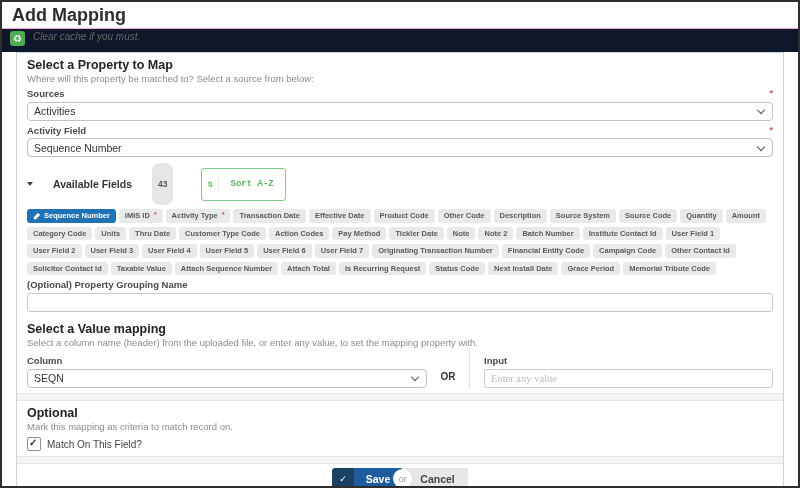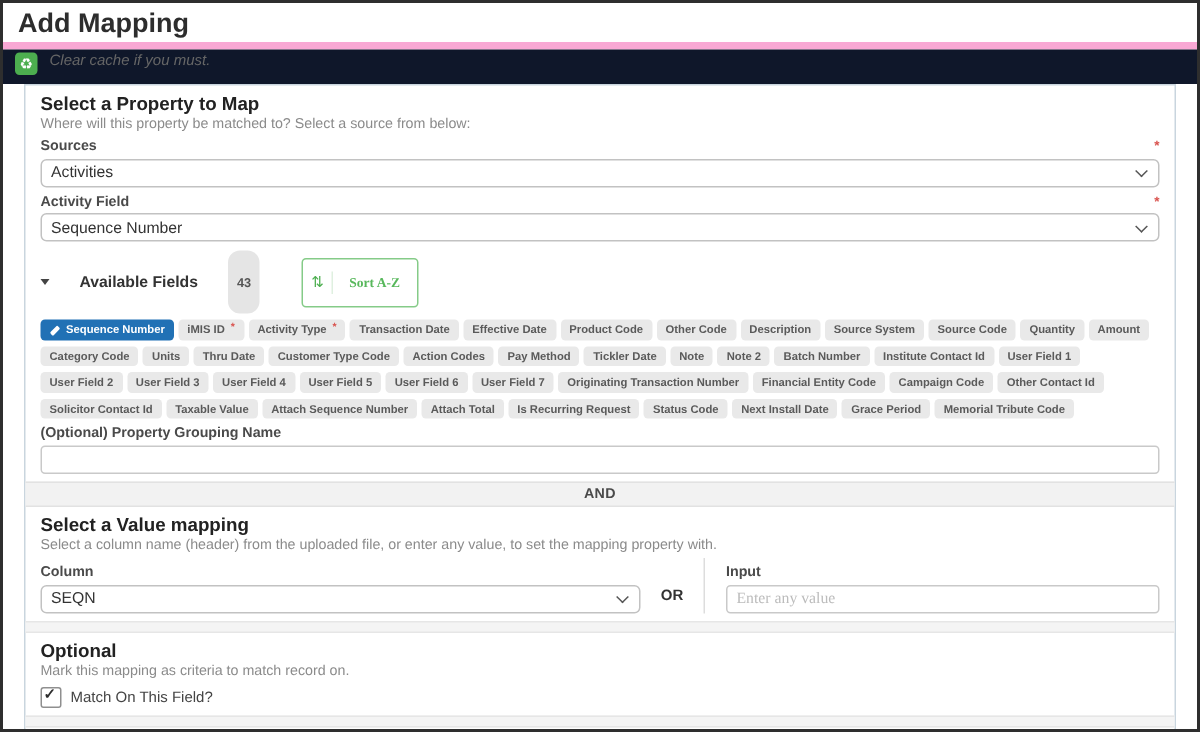--- a/index.html
+++ b/index.html
@@ -1,19 +1,19 @@
 <!DOCTYPE html>
 <html><head>
 <meta charset="utf-8">
 <style>
   html,body{margin:0;padding:0;background:#fff;}
   .page{width:800px;height:488px;border:2px solid #2e2e2e;background:#fff;
     font-family:"Liberation Sans",sans-serif;box-sizing:border-box;overflow:hidden;}
   
-  .hdr{padding:3px 10px 2px;border-bottom:5px solid #f9a8d4;}
+  .hdr{padding:3px 10px 2px;border-bottom:1px solid #f9a8d4;}
   .hdr h1{margin:0;font-size:18px;line-height:21px;color:#2d2d2d;font-weight:700;}
   
   .alert{display:flex;align-items:flex-start;gap:8px;padding:2px 8px;background:#0f172a;height:19px;}
   .alert-icon{width:15px;height:15px;background:#4cae4f;border-radius:3px;color:#fff;font-size:10px;
     display:flex;align-items:center;justify-content:center;cursor:pointer;flex:0 0 auto;}
   .alert-icon::before{content:"♻";}
   .alert-text{font-style:italic;color:#666;font-size:10px;}
   
   .panel{margin:0 14px;border:1px solid #c9d5de;}
   .sec{padding:5px 10px;}
@@ -25,21 +25,21 @@
   select{width:100%;height:19px;font-size:10.5px;padding:0 20px 0 6px;border:1px solid #c2c2c2;border-radius:4px;
     background:#fff;color:#333;appearance:none;-webkit-appearance:none;font-family:inherit;box-sizing:border-box;}
   .chev{position:absolute;right:9px;top:6px;width:5px;height:5px;border-right:1.5px solid #555;
     border-bottom:1.5px solid #555;transform:rotate(45deg);pointer-events:none;}
   
   .fields-header{display:flex;align-items:center;gap:20px;margin:6px 0 4px;}
   .caret{width:0;height:0;border-top:4px solid #444;border-left:3.5px solid transparent;border-right:3.5px solid transparent;cursor:pointer;}
   .fh-label{font-size:10.5px;font-weight:700;color:#333;}
   .badge{background:#e5e5e5;border-radius:8px;padding:16px 6px;font-size:8.5px;color:#555;font-weight:700;}
   .sort-btn{display:flex;align-items:center;border:1px solid #85cb88;border-radius:3px;background:#fff;
-    margin-left:8px;height:33px;cursor:pointer;padding:0;font-family:Liberation Serif, serif;justify-content:space-between;}
+    margin-left:8px;height:33px;cursor:pointer;padding:0;font-family:Liberation Mono, monospace;justify-content:space-between;}
   .sort-icon{color:#4cae4f;font-size:10px;padding:0 5px;line-height:15px;border-right:1px solid #dff0e0;}
   .sort-icon::before{content:"⇅";}
   .sort-label{color:#58b85c;font-size:9px;font-weight:700;padding:0 11px;}
   
   .chips{display:flex;flex-wrap:wrap;gap:4px 3px;margin-bottom:4px;}
   .chip{display:inline-flex;align-items:center;gap:3px;background:#e9e9e9;border-radius:3px;padding:2px 6px;
     font-size:7.5px;font-weight:700;color:#5a5a5a;line-height:9.5px;cursor:pointer;white-space:nowrap;}
   .chip.selected{background:#2171b5;color:#fff;}
   .chip-icon{width:8px;height:8px;position:relative;display:inline-block;}
   .chip-icon::before{content:"";position:absolute;left:0;top:3px;width:7px;height:2.5px;background:#fff;
@@ -267,21 +267,20 @@
           </span>
           <span class="chip">
             <span>Memorial Tribute Code</span>
           </span>
         </div>
 
       <div class="flabel">(Optional) Property Grouping Name</div>
       <input class="text" type="text" value="" style="">
     </div>
 
-    <div class="and-bar">AND</div>
 
     <div class="sec">
       <h2>Select a Value mapping</h2>
       <div class="sub">Select a column name (header) from the uploaded file, or enter any value, to set the mapping property with.</div>
 
       <div class="vm-row">
         <div class="vm-left">
           <div class="flabel">Column</div>
           <div class="selwrap">
             <select>

